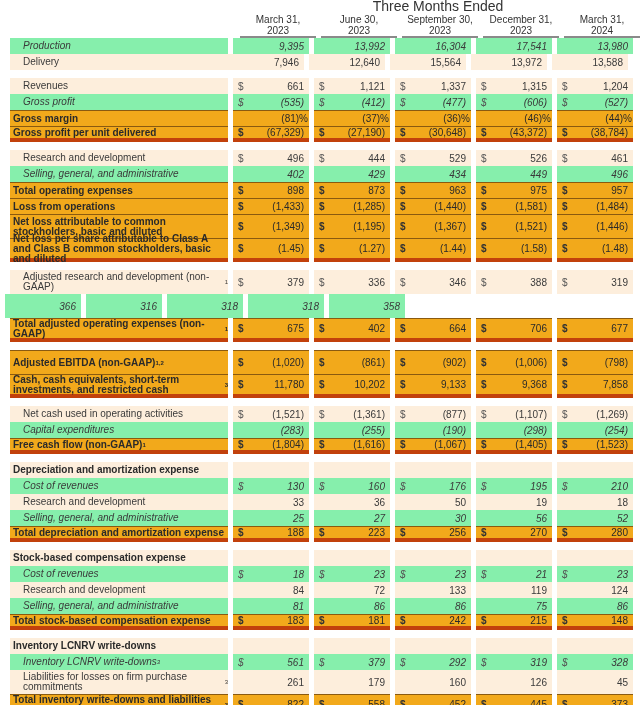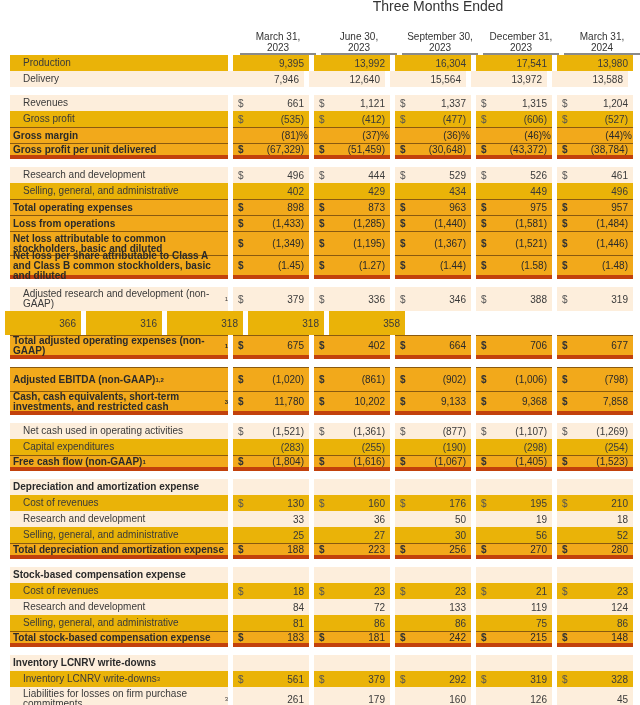--- a/index.html
+++ b/index.html
@@ -7,21 +7,21 @@
     width: 640px; height: 705px; overflow: hidden;
     font-family: "Liberation Sans", sans-serif;
     color: #3a3a3a;
     font-size: 10px;
   }
   #sheet { position: relative; width: 640px; }
   .hdr-top {
     height: 13px; line-height: 13px; text-align: center;
     padding-left: 236px; font-size: 14px; color: #333;
   }
-  .hdr-row { display: flex; height: 24px; margin-top: 18px; }
+  .hdr-row { display: flex; height: 24px; margin-top: 1px; }
   .hdr-row .lbl { width: 233px; margin-left: 5px; }
   .hdr-cell {
     width: 76px; margin-left: 5px; text-align: center; font-size: 10px;
     line-height: 11px; color: #333; border-bottom: 2px solid #8a8a8a;
     height: 22px;
   }
   .row { display: flex; align-items: stretch; height: 16px; }
   .row.tall { height: 24px; }
   .row.gap { margin-top: 8px; }
   .row .lbl {
@@ -30,21 +30,21 @@
     box-sizing: border-box;
   }
   .row .lbl.bold-lbl { padding-left: 3px; font-weight: bold; color: #2a2a2a; }
   .row .lbl.indent { padding-left: 13px; }
   .cell {
     width: 76px; margin-left: 5px; display: flex; align-items: center;
     justify-content: space-between; padding: 0 5px 0 5px; box-sizing: border-box;
   }
   .cell:first-of-type { margin-left: 5px; }
   .row.light .lbl, .row.light .cell { background: #fdeedc; }
-  .row.white .lbl, .row.white .cell { background: #eab308; }
+  .row.white .lbl, .row.white .cell { background: #86efac; font-style: italic; }
   .row.hl .lbl, .row.hl .cell {
     background: #f2a91b; color: #2a2a2a;
     border-top: 1px solid #8a5a10;
   }
   .row.hl.last .lbl, .row.hl.last .cell { border-bottom: 4px solid #c2410c; }
   .row.hl .lbl { font-weight: bold; }
   .cur { color: #555; }
   .row.hl .cur { font-weight: bold; color: #333; }
   .val { text-align: right; flex: 1; }
   .val.pct { margin-right: -4px; }
@@ -209,21 +209,21 @@
       <div class="row hl last">
         <div class="lbl bold-lbl">
           <span>Gross profit per unit delivered</span>
         </div>
         <div class="cell" style="margin-left: 5px;">
           <span class="cur">$</span>
           <span class="val">(67,329)</span>
         </div>
         <div class="cell">
           <span class="cur">$</span>
-          <span class="val">(51,459)</span>
+          <span class="val">(27,190)</span>
         </div>
         <div class="cell">
           <span class="cur">$</span>
           <span class="val">(30,648)</span>
         </div>
         <div class="cell">
           <span class="cur">$</span>
           <span class="val">(43,372)</span>
         </div>
         <div class="cell">

